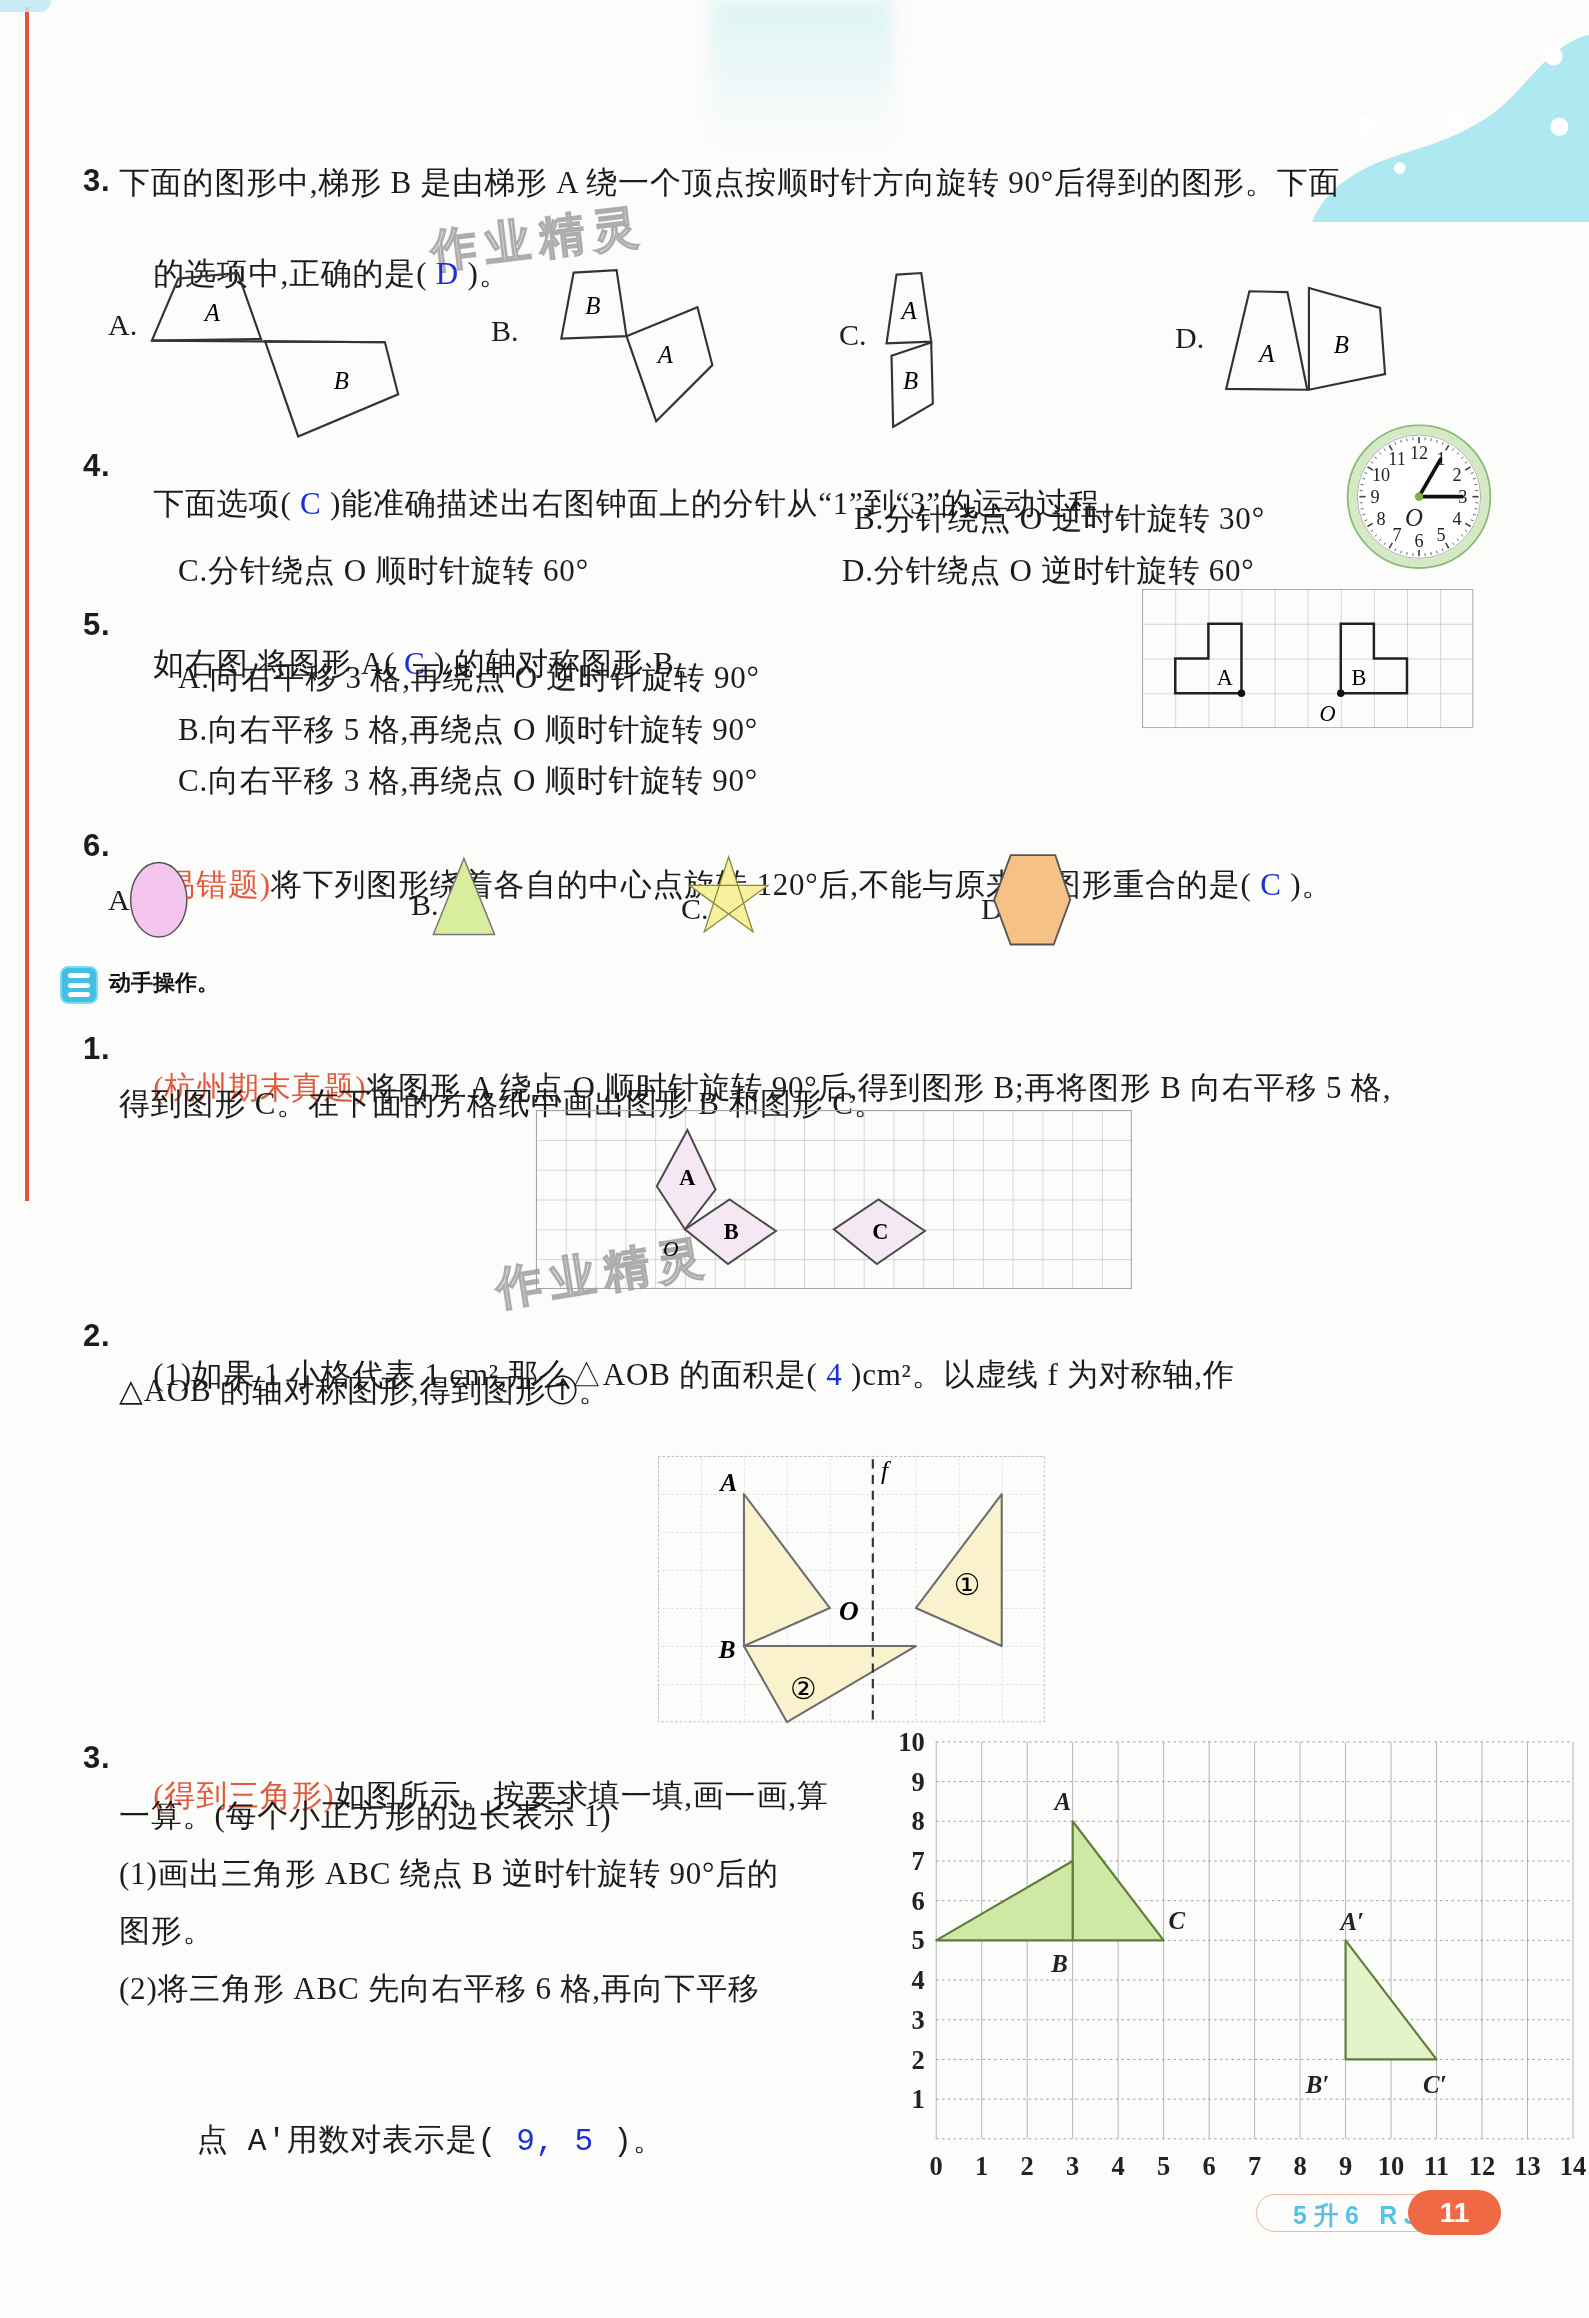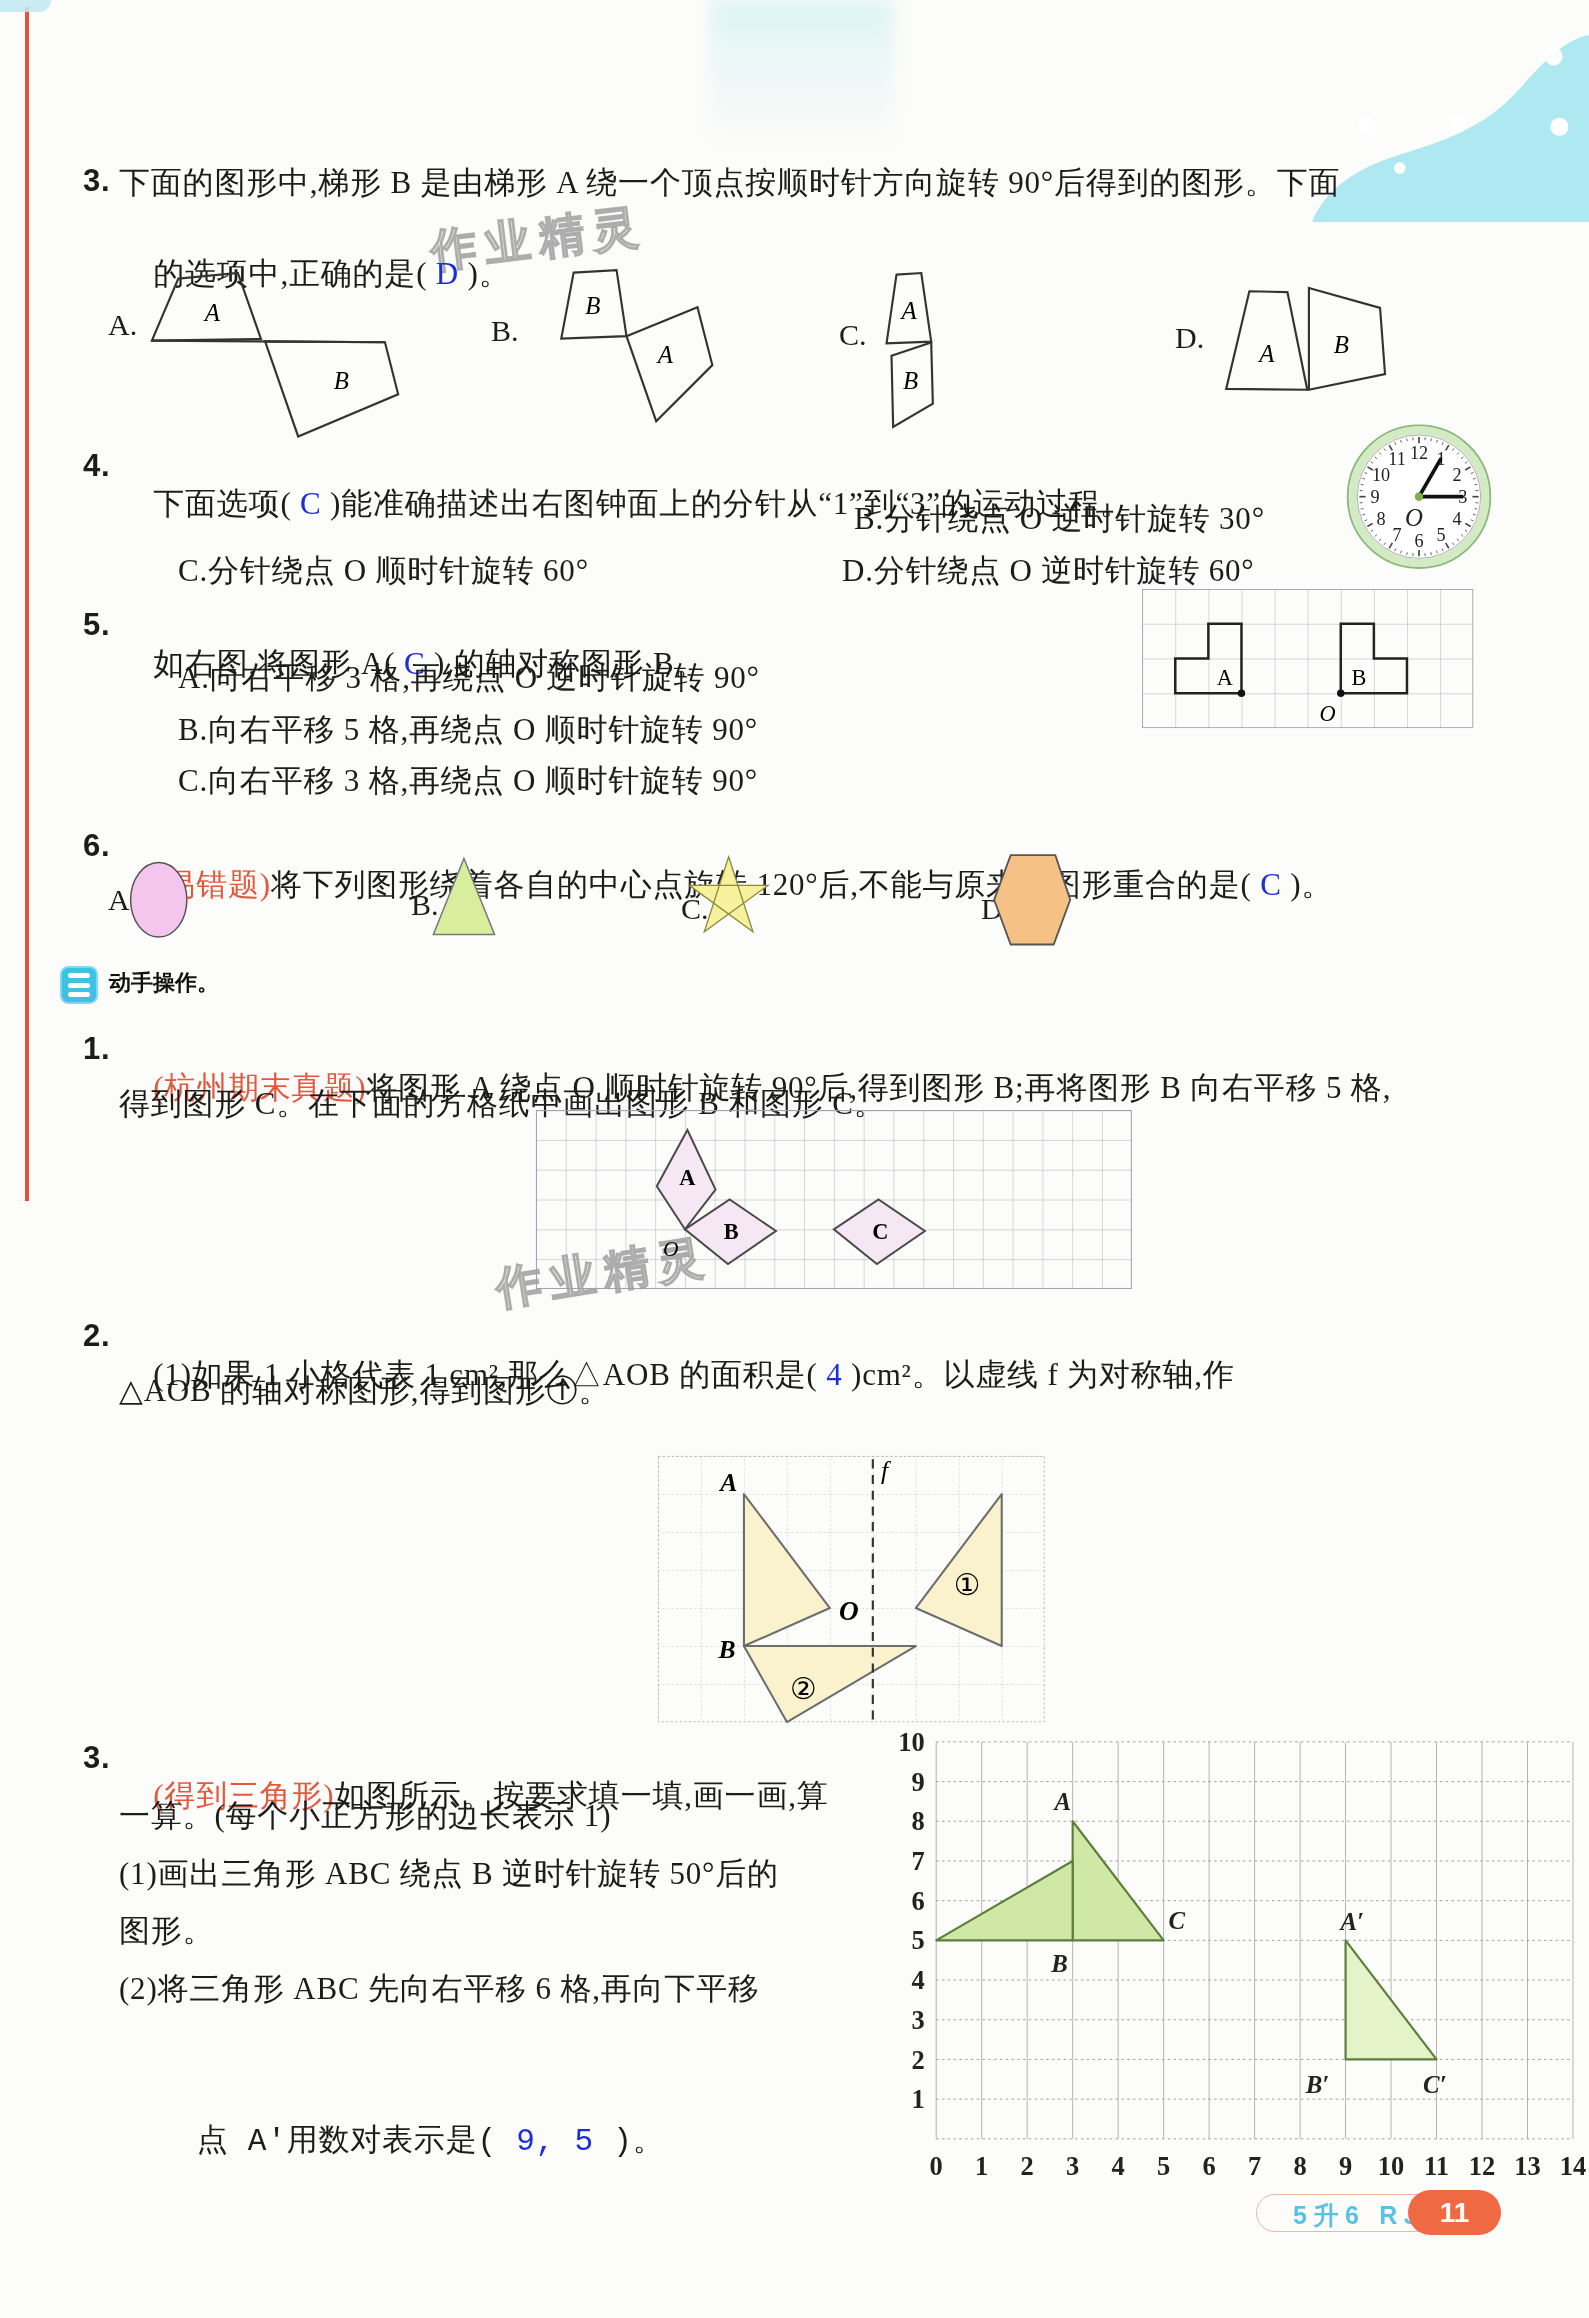--- a/index.html
+++ b/index.html
@@ -281,21 +281,21 @@
     <text x="270" y="28" font-size="31" font-style="italic">f</text>
     <text x="374" y="168" font-size="36" text-anchor="middle">①</text>
     <text x="176" y="294" font-size="36" text-anchor="middle">②</text>
   </svg>
 
   <div class="tl num" style="left:83px;top:1739px;">3.</div>
   <div class="tl" style="left:119px;top:1740px;">
     <span class="tag">(得到三角形)</span><span>如图所示。按要求填一填,画一画,算</span>
   </div>
   <div class="tl" style="left:119px;top:1797px;">一算。(每个小正方形的边长表示 1)</div>
-  <div class="tl" style="left:119px;top:1855px;">(1)画出三角形 ABC 绕点 B 逆时针旋转 50°后的</div>
+  <div class="tl" style="left:119px;top:1855px;">(1)画出三角形 ABC 绕点 B 逆时针旋转 90°后的</div>
   <div class="tl" style="left:119px;top:1912px;">图形。</div>
   <div class="tl" style="left:119px;top:1970px;">(2)将三角形 ABC 先向右平移 6 格,再向下平移</div>
   <div class="tl" style="left:119px;top:2086px;font-family:Liberation Mono, monospace;">
     <span>点 A′用数对表示是( </span><span class="ans">9, 5</span><span> )。</span>
   </div>
 
   <svg id="coord-svg" style="left:898px;top:1727px;" width="695" height="478" viewBox="0 0 840 578">
       <line x1="46" y1="18" x2="46" y2="498" stroke="#b3b3b3" stroke-width="1.2"></line>
       <line x1="101" y1="18" x2="101" y2="498" stroke="#b3b3b3" stroke-width="1.2"></line>
       <line x1="156" y1="18" x2="156" y2="498" stroke="#b3b3b3" stroke-width="1.2"></line>

